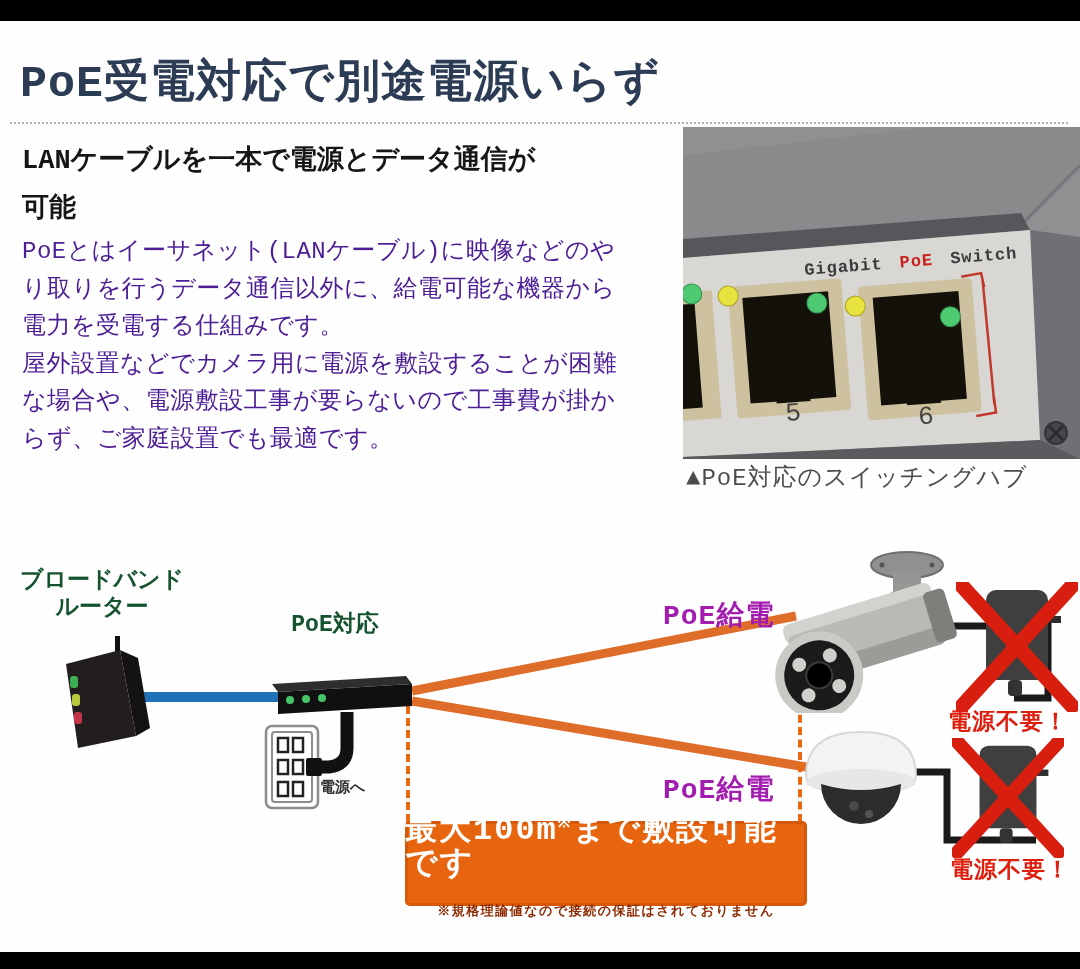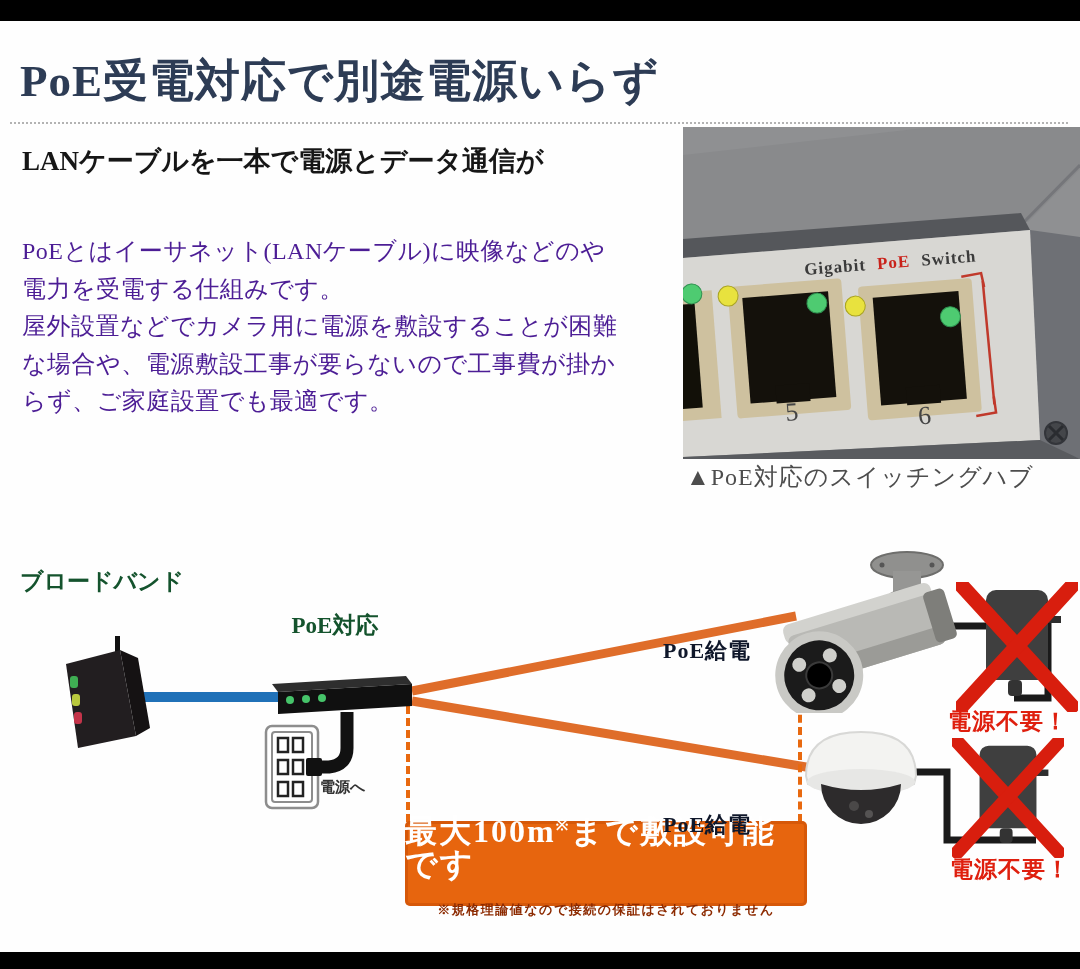--- a/index.html
+++ b/index.html
@@ -1,37 +1,37 @@
 <!DOCTYPE html>
 <html><head>
 <meta charset="utf-8">
 <style>
   html,body{margin:0;padding:0;background:#000;}
   .stage{position:relative;width:1080px;height:969px;background:#000;overflow:hidden;
-         font-family:Liberation Serif, serif;}
+         font-family:Liberation Mono, monospace;}
   .content{position:absolute;left:0;top:21px;width:1080px;height:931px;background:#fefefe;}
   .abs{position:absolute;}
 
   .h1{left:20px;top:30px;font-size:45px;font-weight:bold;color:#2d3c55;letter-spacing:1px;}
   .rule{left:10px;top:101px;width:1058px;border-top:2px dotted #b3b3b3;}
 
   .h2{left:22px;top:116px;width:650px;font-size:27px;font-weight:bold;color:#161616;line-height:48px;}
   .para{left:22px;top:212px;width:660px;font-size:24px;color:#4c1d95;line-height:37.5px;letter-spacing:.5px;}
 
   .photo{left:683px;top:106px;width:397px;height:332px;}
   .caption{left:686px;top:440px;font-size:24px;color:#4d4d4d;letter-spacing:1px;}
 
   .h3{left:18px;top:485px;font-size:28px;font-weight:bold;color:#141414;letter-spacing:.5px;}
 
   .lbl{font-weight:bold;color:#14532d;text-align:center;font-size:23px;line-height:27px;z-index:5;}
   .router-lbl{left:12px;top:547px;width:180px;}
   .hub-lbl{left:230px;top:591px;width:210px;}
   .outlet-lbl{left:320px;top:757px;font-size:15px;font-weight:bold;color:#333;z-index:5;}
 
-  .poe-feed{font-size:22px;font-weight:bold;color:#0f172a;z-index:5;letter-spacing:1px;margin-top:40px;}
+  .poe-feed{font-size:28px;font-weight:bold;color:#a21caf;z-index:5;letter-spacing:1px;}
   .poe-feed.top{left:663px;top:575px;}
   .poe-feed.bottom{left:663px;top:749px;}
   .no-power{font-size:23px;font-weight:bold;color:#df1f0e;z-index:5;letter-spacing:1px;}
   .no-power.top{left:948px;top:685px;}
   .no-power.bottom{left:950px;top:833px;}
 
   .cable-blue{left:142px;top:671px;width:150px;height:10px;background:#2071b8;z-index:1;}
   .overlay{left:0;top:479px;width:1080px;height:452px;z-index:2;pointer-events:none;}
   .dash{border-left:4px dashed #e8690f;z-index:2;}
   .dash.l{left:406px;top:685px;height:116px;}
@@ -58,23 +58,25 @@
 <body>
 
 <div class="stage">
   <div class="content">
 
     <div class="abs h1">PoE受電対応で別途電源いらず</div>
     <div class="abs rule"></div>
 
     <div class="abs h2">
       <div>LANケーブルを一本で電源とデータ通信が</div>
+      <div>可能</div>
     </div>
     <div class="abs para">
       <div>PoEとはイーサネット(LANケーブル)に映像などのや</div>
+      <div>り取りを行うデータ通信以外に、給電可能な機器から</div>
       <div>電力を受電する仕組みです。</div>
       <div>屋外設置などでカメラ用に電源を敷設することが困難</div>
       <div>な場合や、電源敷設工事が要らないので工事費が掛か</div>
       <div>らず、ご家庭設置でも最適です。</div>
     </div>
 
     <svg class="abs photo" viewBox="0 0 397 332">
       <rect x="0" y="0" width="397" height="332" fill="#8f9092"></rect>
       <polygon points="345,95 397,42 397,0 250,0 0,28 0,112" fill="#898a8c"></polygon>
       <line x1="340" y1="96" x2="397" y2="38" stroke="#75767a" stroke-width="3"></line>
@@ -123,20 +125,21 @@
       <line x1="412" y1="670" x2="796" y2="595" stroke="#df6d2a" stroke-width="9"></line>
       <line x1="412" y1="680" x2="812" y2="747" stroke="#df6d2a" stroke-width="9"></line>
       <polyline points="915,605 1048,605 1048,677 1014,677" fill="none" stroke="#1a1a1a" stroke-width="7"></polyline>
       <polyline points="912,751 947,751 947,819 1036,819" fill="none" stroke="#1a1a1a" stroke-width="7"></polyline>
     </svg>
     <div class="abs dash l"></div>
     <div class="abs dash r"></div>
 
     <div class="abs lbl router-lbl">
       <div>ブロードバンド</div>
+      <div>ルーター</div>
     </div>
     <div class="abs cable-blue"></div>
     <svg class="abs dev router" viewBox="0 0 104 122">
       <rect x="59" y="0" width="5" height="36" fill="#111"></rect>
       <polygon points="10,28 64,14 80,100 22,112" fill="#221e20"></polygon>
       <polygon points="64,14 82,22 94,92 80,100" fill="#151213"></polygon>
       <rect x="14" y="40" width="8" height="12" rx="3" fill="#3fae53"></rect>
       <rect x="16" y="58" width="8" height="12" rx="3" fill="#b9c93e"></rect>
       <rect x="18" y="76" width="8" height="12" rx="3" fill="#c4344a"></rect>
     </svg>

